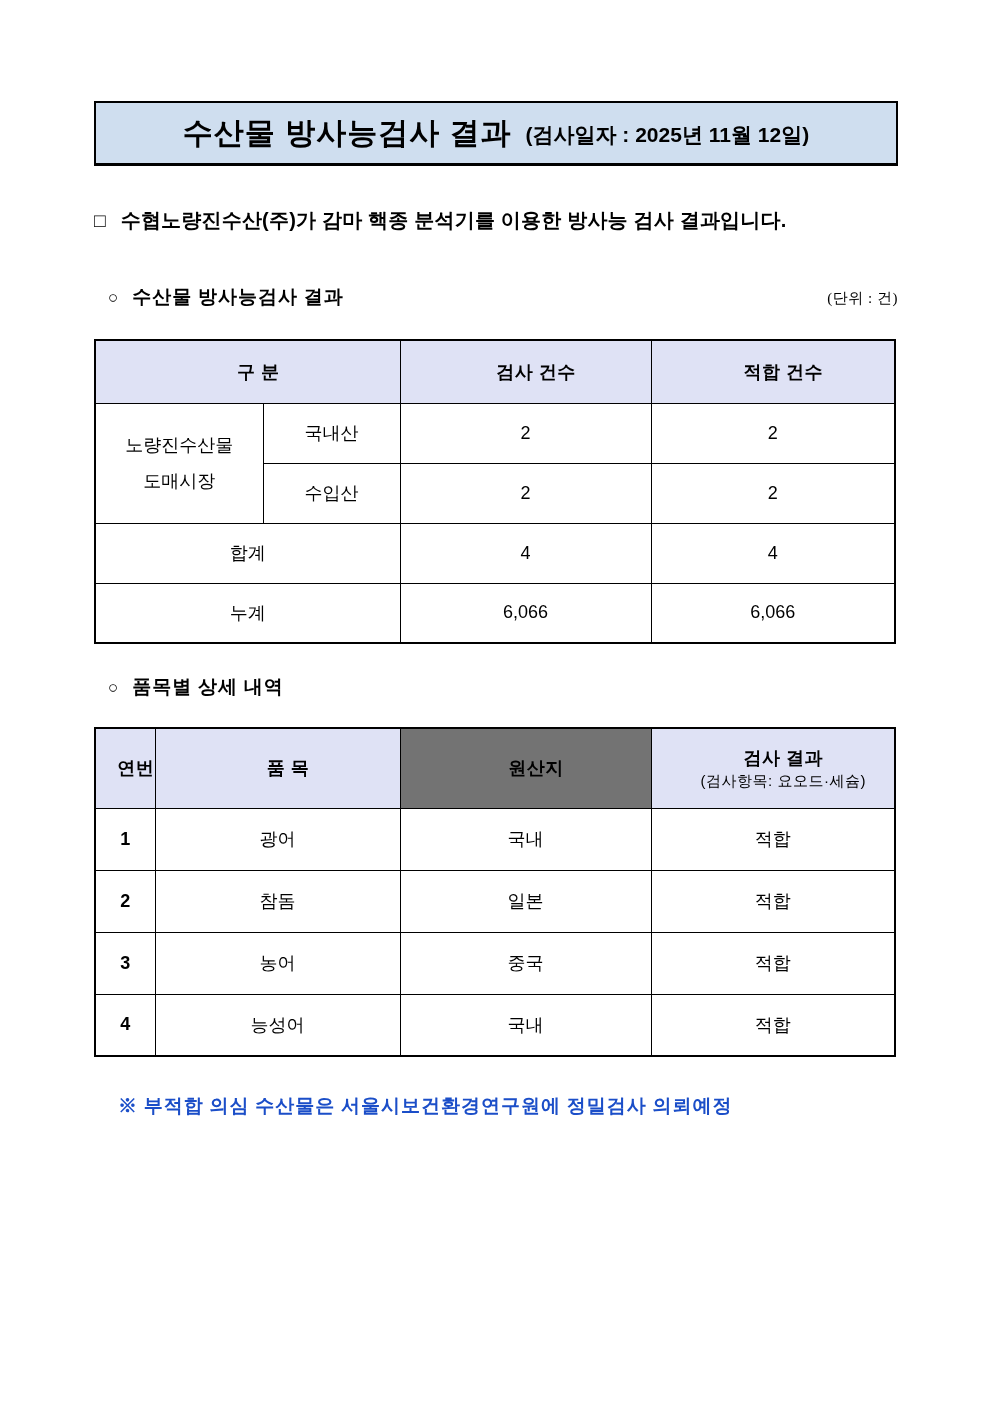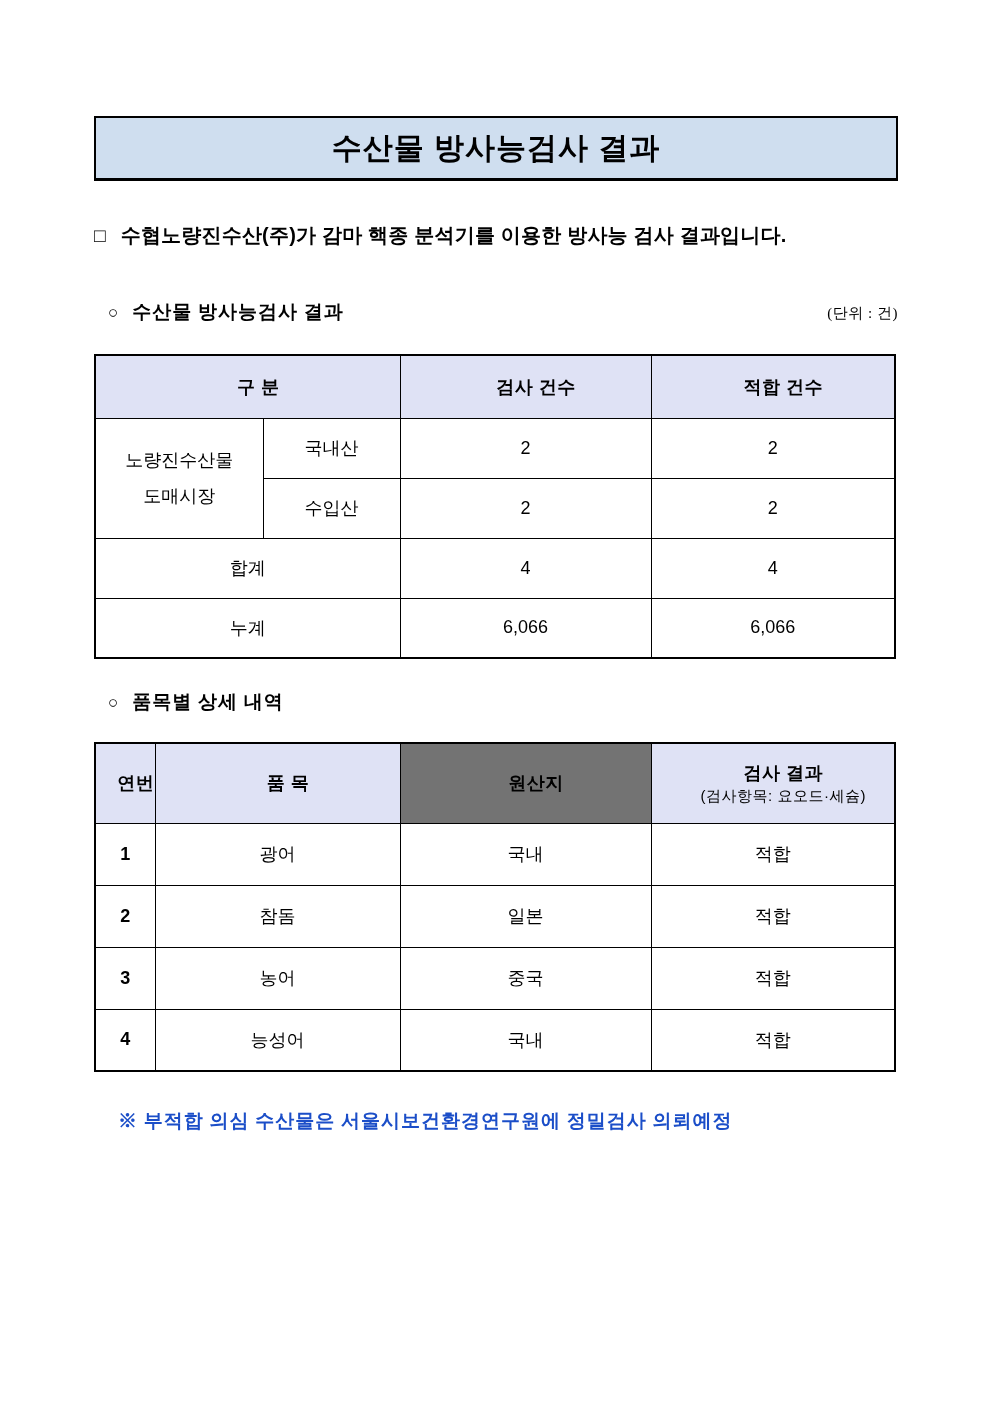--- a/index.html
+++ b/index.html
@@ -6,21 +6,21 @@
   html, body { background: #ffffff; }
   body {
     width: 992px; height: 1403px;
     font-family: "Liberation Sans", sans-serif;
     color: #000;
     position: relative;
     overflow: hidden;
   }
   .content {
     position: absolute;
-    left: 94px; top: 16px;
+    left: 94px; top: 1px;
     width: 804px;
   }
   
   .banner {
     margin-top: 100px;
     height: 64px;
     border: 2px solid #000;
     background: #cfdeef;
     display: flex;
     align-items: center;
@@ -122,20 +122,21 @@
     margin-left: 24px;
   }
 </style>
 </head>
 <body>
 
 <div class="content">
 
   <div class="banner" style="background: rgb(207, 222, 239);">
     <span class="banner-title">수산물 방사능검사 결과</span>
+    <span class="banner-date">(검사일자 : 2025년 11월 12일)</span>
   </div>
 
   <div class="notice">
     <span class="notice-bullet">□</span>
     <span>수협노량진수산(주)가 감마 핵종 분석기를 이용한 방사능 검사 결과입니다.</span>
   </div>
 
   <div class="section-head first">
     <span class="circle-bullet">○</span>
     <span>수산물 방사능검사 결과</span>

